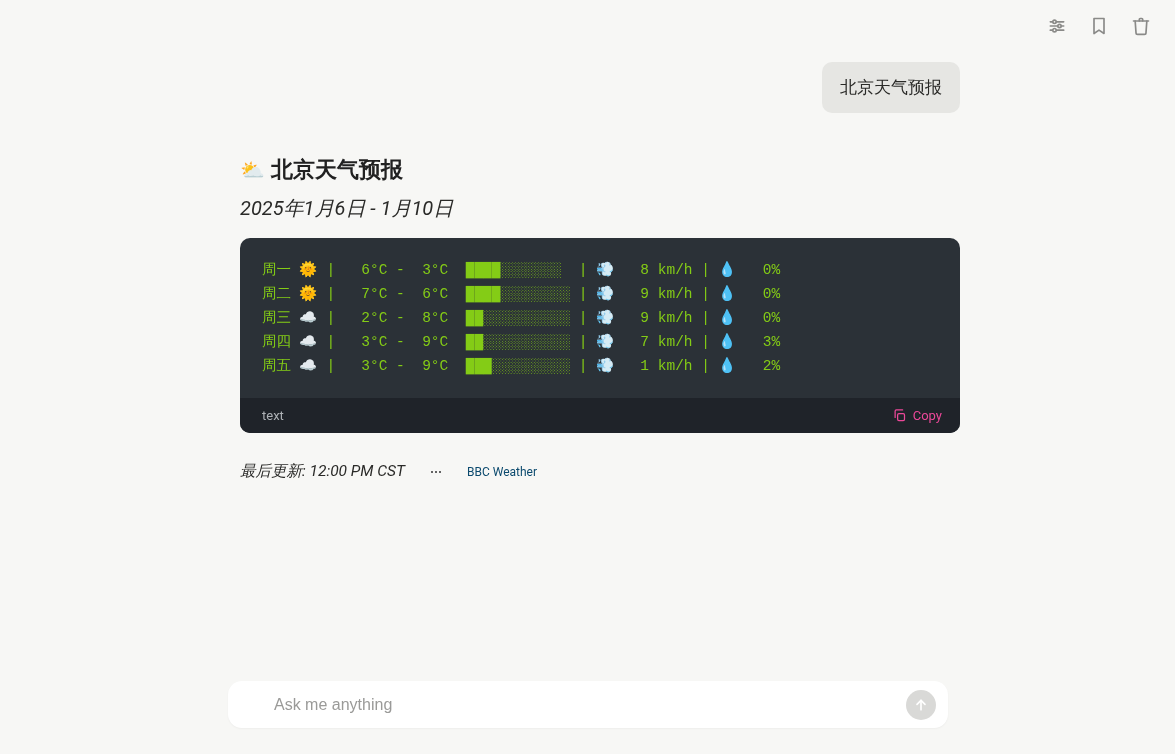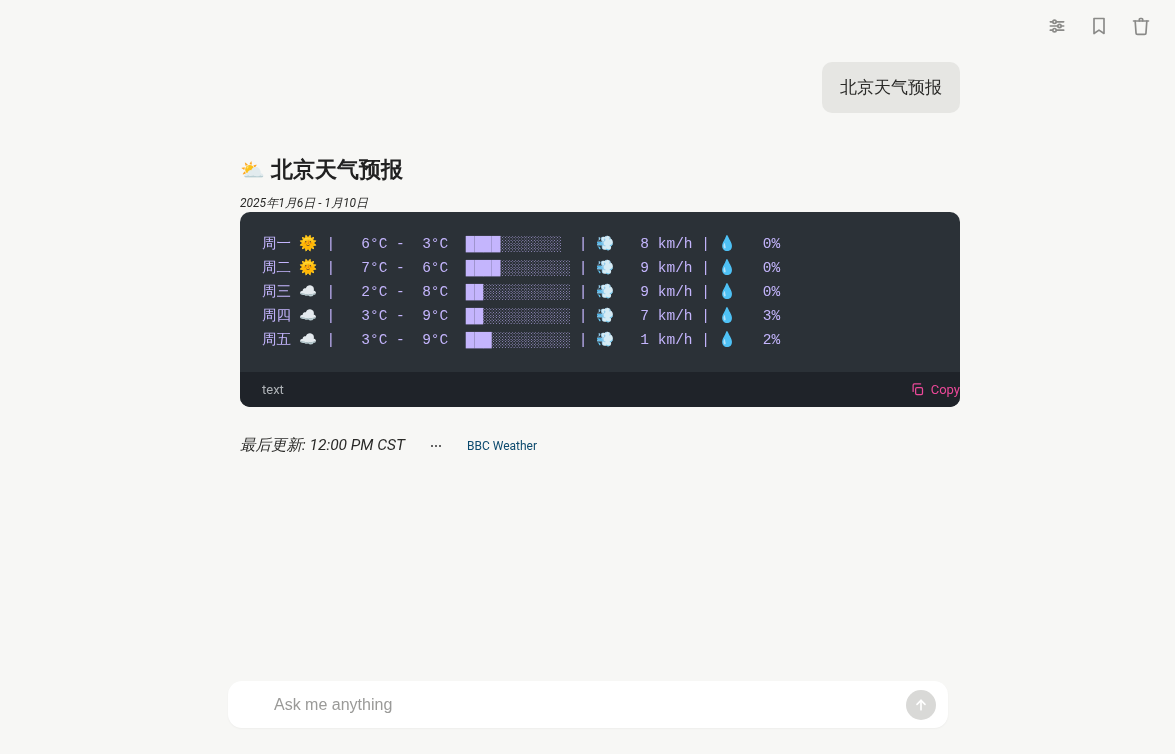--- a/index.html
+++ b/index.html
@@ -53,42 +53,43 @@
     color: #212121;
     margin-bottom: 10px;
     display: flex;
     align-items: center;
     gap: 6px;
   }
   .heading .emoji { font-size: 20px; }
   .date-range {
     font-style: italic;
     color: #2a2a28;
-    font-size: 12px;
+    font-size: 20px;
+    margin-bottom: 16px;
   }
   .code-block {
     background: #2b3137;
     border-radius: 10px;
     overflow: hidden;
     margin-bottom: 28px;
   }
   .code-body {
     padding: 20px 22px;
     font-family: "SFMono-Regular", Consolas, "Liberation Mono", Menlo, monospace;
     font-size: 14.5px;
     line-height: 24px;
-    color: #c4b5fd;
+    color: #84cc16;
     white-space: pre;
   }
   .code-footer {
     background: #1f2329;
     display: flex;
     justify-content: space-between;
     align-items: center;
-    padding: 10px 0 10px 22px;
+    padding: 10px 18px 10px 22px;
     font-size: 13px;
     color: #aeb2b6;
   }
   .copy-btn {
     display: flex;
     align-items: center;
     gap: 6px;
     cursor: pointer;
     color: #ec4899;
   }

